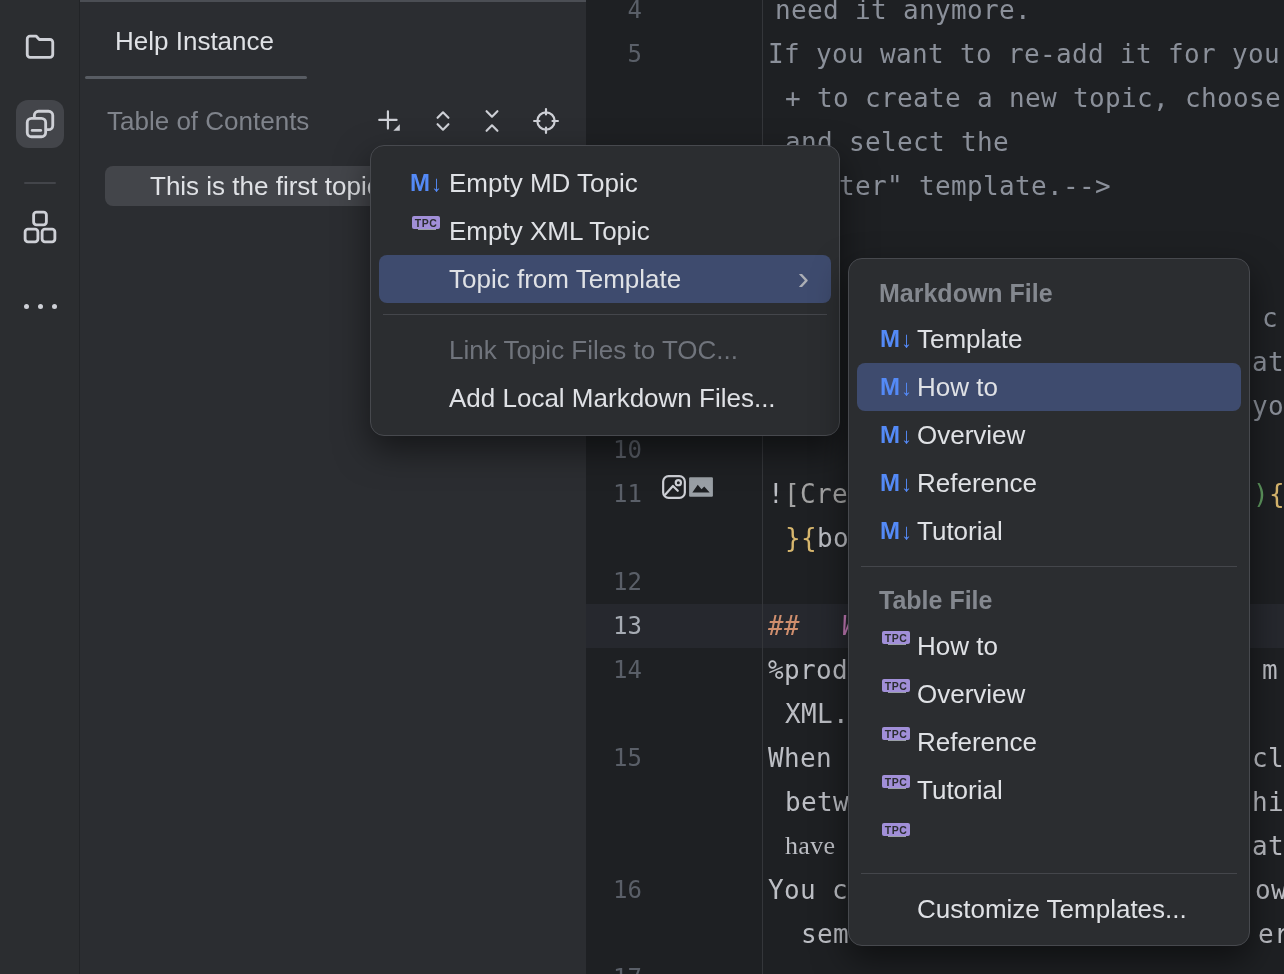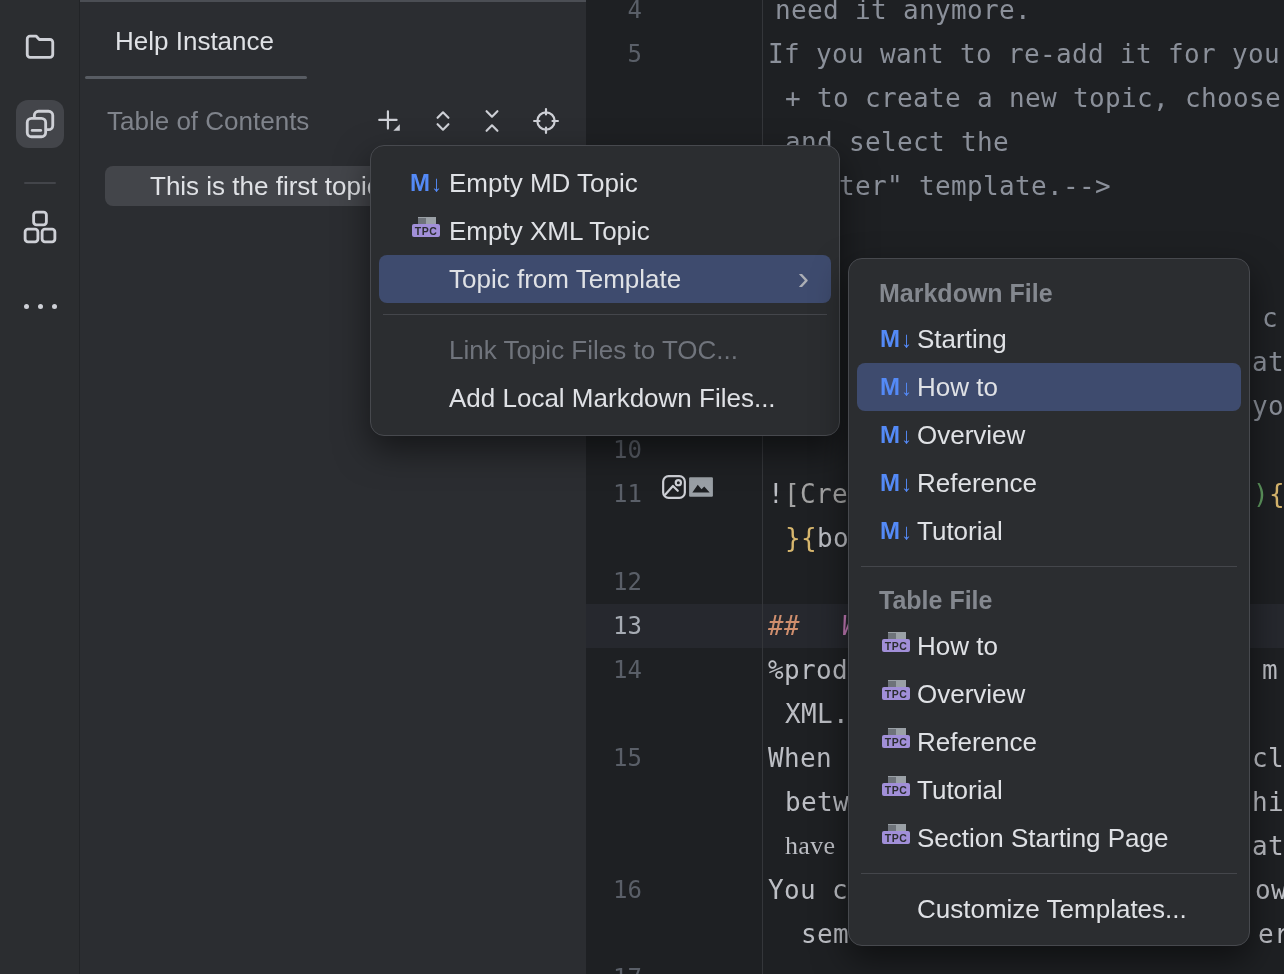--- a/index.html
+++ b/index.html
@@ -65,21 +65,21 @@
   .sec-header{height:44px;display:flex;align-items:center;padding-left:30px;
               font-size:25px;font-weight:600;color:#84888F;}
   
   .md-ico{display:flex;align-items:baseline;color:#548AF7;}
   .md-ico .m{font-size:24px;font-weight:800;}
   .md-ico .dn{font-size:22px;font-weight:700;margin-left:1px;}
   
   .tpc{position:relative;width:28px;height:28px;}
   .tpc .page{position:absolute;top:0;left:6px;width:18px;height:13px;background:#9AA0A6;}
   .tpc .fold{position:absolute;top:1px;left:6px;width:8px;height:8px;background:#6E737A;}
-  .tpc .badge{position:absolute;bottom:8px;left:0;width:28px;height:13px;background:#A18FD8;border-radius:2px;
+  .tpc .badge{position:absolute;bottom:16px;left:0;width:28px;height:13px;background:#A18FD8;border-radius:2px;
               display:flex;align-items:center;justify-content:center;
               font-size:10.5px;font-weight:800;letter-spacing:.5px;color:#2B2D30;}
   svg{display:block;}
 </style>
 </head>
 <body>
 
 <div class="screen">
 
   <div class="editor">
@@ -289,21 +289,21 @@
 
   <div class="popup popup2" id="popup2">
       <div class="sec-header">Markdown File</div>
       <div class="mi">
         <span class="ico">
           <span class="md-ico">
             <span class="m">M</span>
             <span class="dn">↓</span>
           </span>
         </span>
-        <span>Starting</span>
+        <span>Template</span>
       </div>
       <div class="mi sel">
         <span class="ico">
           <span class="md-ico">
             <span class="m">M</span>
             <span class="dn">↓</span>
           </span>
         </span>
         <span>How to</span>
       </div>
@@ -377,21 +377,20 @@
         <span>Tutorial</span>
       </div>
       <div class="mi">
         <span class="ico">
           <span class="tpc">
             <span class="page"></span>
             <span class="fold"></span>
             <span class="badge">TPC</span>
           </span>
         </span>
-        <span>Section Starting Page</span>
       </div>
       <div class="sep"></div>
       <div class="mi">
         <span>Customize Templates...</span>
       </div>
     </div>
 
 </div>
 
 </body></html>

